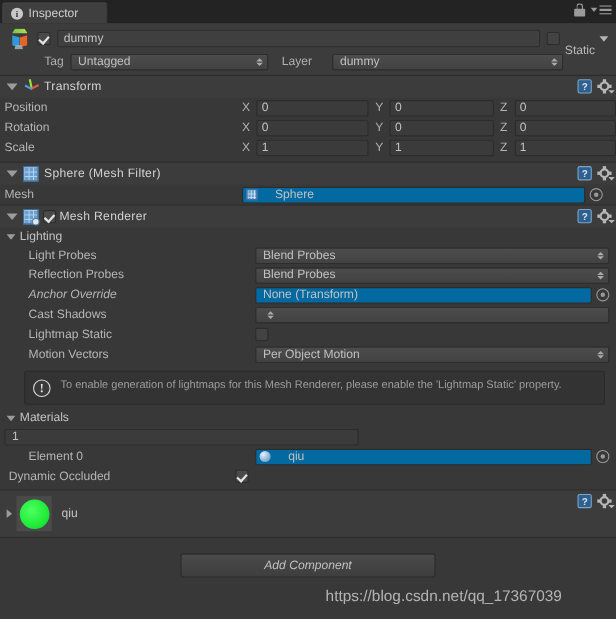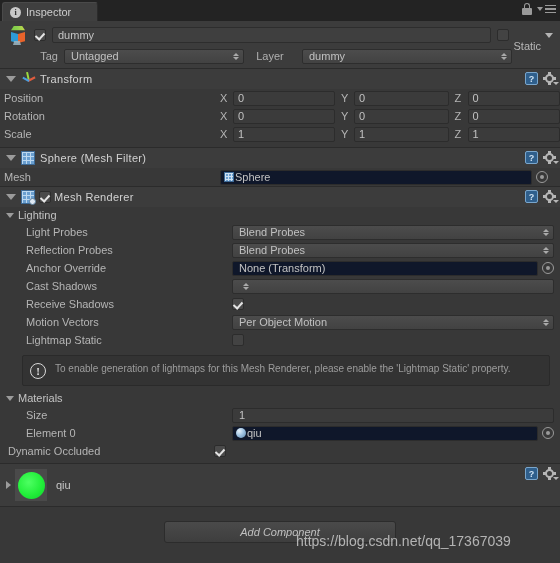--- a/index.html
+++ b/index.html
@@ -135,22 +135,22 @@
     height:15px;background:#3b3b3b;border:1px solid #2c2c2c;border-radius:2px;
     display:flex;align-items:center;padding-left:4px;box-sizing:border-box;color:#c2c2c2;
   }
   .axis-lbl{color:#b5b5b5;width:13px;text-align:left;flex:0 0 auto;}
 
   .sub-fold{display:flex;align-items:center;height:16px;padding-left:4px;}
   .sub-fold .foldout{margin-left:2px;margin-right:4px;border-top-width:5px;border-left-width:4px;border-right-width:4px;}
   .sub-title{color:#c3c3c3;}
 
   .objfield{
-    height:15px;background:#0f172a;border:1px solid #2c2c2c;border-radius:2px;
-    display:flex;align-items:center;padding-left:3px;box-sizing:border-box;color:#c2c2c2;gap:1px;
+    height:15px;background:#0369a1;border:1px solid #2c2c2c;border-radius:2px;
+    display:flex;align-items:center;padding-left:3px;box-sizing:border-box;color:#c2c2c2;gap:16px;
   }
   .mini-mesh{width:10px;height:10px;background:#6a9fd0;border:1px solid #3d6a96;box-sizing:border-box;
     background-image:linear-gradient(#cde0f2 1px,transparent 1px),linear-gradient(90deg,#cde0f2 1px,transparent 1px);
     background-size:3px 3px;flex:0 0 auto;}
   .mini-mat{width:10px;height:10px;border-radius:50%;background:radial-gradient(circle at 32% 30%,#e8f2fb 0%,#9fc3e2 45%,#5d87ad 100%);flex:0 0 auto;}
   .target-dot{width:12px;height:12px;border-radius:50%;border:1px solid #9a9a9a;box-sizing:border-box;
     display:flex;align-items:center;justify-content:center;flex:0 0 auto;margin-left:4px;}
   .target-dot::after{content:"";width:4px;height:4px;border-radius:50%;background:#9a9a9a;}
 
   
@@ -382,70 +382,65 @@
       <span class="popup" style="width:322px;">
         <span class="val">Blend Probes</span>
         <span class="updown">
             <i class="u"></i>
             <i class="d"></i>
           </span>
       </span>
     </div>
 
     <div class="prow">
-      <span class="plabel" style="width:206px;padding-left:22px;">Anchor Override</span>
+      <span class="plabel" style="width:206px;padding-left:22px;font-style:italic;">Anchor Override</span>
       <span class="objfield" style="width:306px;padding-left:6px;">
         <span>None (Transform)</span>
       </span>
       <span class="target-dot"></span>
     </div>
 
     <div class="prow">
       <span class="plabel" style="width:206px;padding-left:22px;">Cast Shadows</span>
       <span class="popup" style="width:322px;">
         <span class="updown">
             <i class="u"></i>
             <i class="d"></i>
           </span>
       </span>
     </div>
 
-    <div class="prow">
-      <span class="plabel" style="width:206px;padding-left:22px;">Receive Shadows</span>
-      <span class="chk on"></span>
+
+    <div class="prow">
+      <span class="plabel" style="width:206px;padding-left:22px;">Lightmap Static</span>
+      <span class="chk off"></span>
     </div>
 
     <div class="prow">
       <span class="plabel" style="width:206px;padding-left:22px;">Motion Vectors</span>
       <span class="popup" style="width:322px;">
         <span class="val">Per Object Motion</span>
         <span class="updown">
             <i class="u"></i>
             <i class="d"></i>
           </span>
       </span>
     </div>
 
-    <div class="prow">
-      <span class="plabel" style="width:206px;padding-left:22px;">Lightmap Static</span>
-      <span class="chk off"></span>
-    </div>
-
     <div class="helpbox">
       <span class="warn-icon">!</span>
       <span class="helptext">To enable generation of lightmaps for this Mesh Renderer, please enable the 'Lightmap Static' property.</span>
     </div>
 
     <div class="sub-fold">
       <span class="foldout"></span>
       <span class="sub-title">Materials</span>
     </div>
 
     <div class="prow">
-      <span class="plabel" style="width:206px;padding-left:22px;">Size</span>
       <span class="vec-field" style="width:322px;padding-left:6px;">1</span>
     </div>
 
     <div class="prow">
       <span class="plabel" style="width:206px;padding-left:22px;">Element 0</span>
       <span class="objfield" style="width:306px;">
         <span class="mini-mat"></span>
         <span>qiu</span>
       </span>
       <span class="target-dot"></span>

